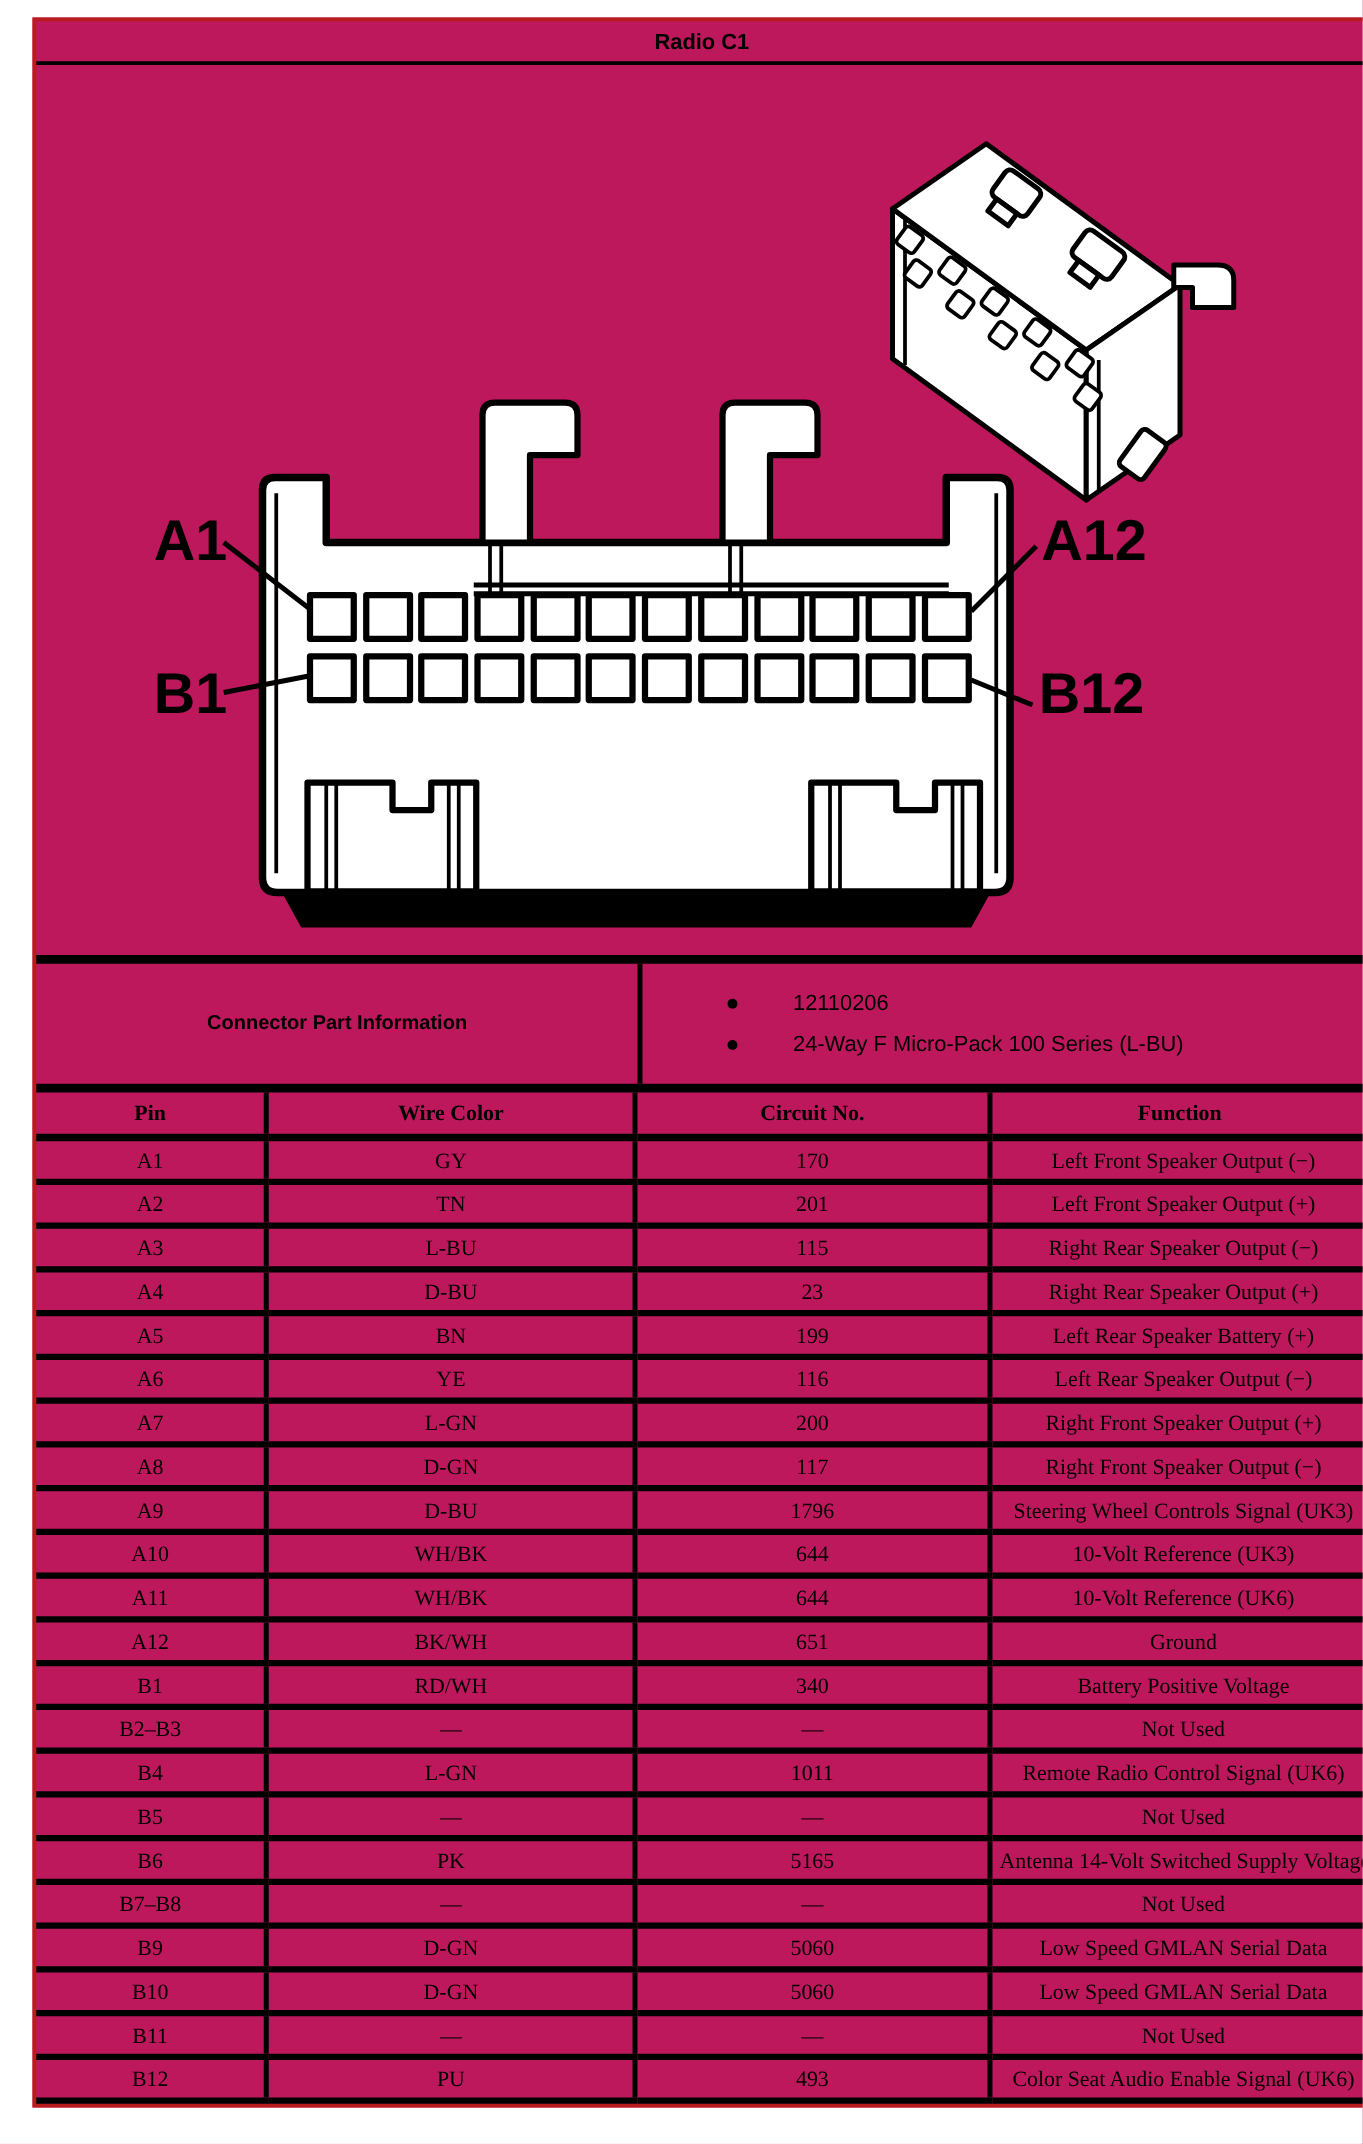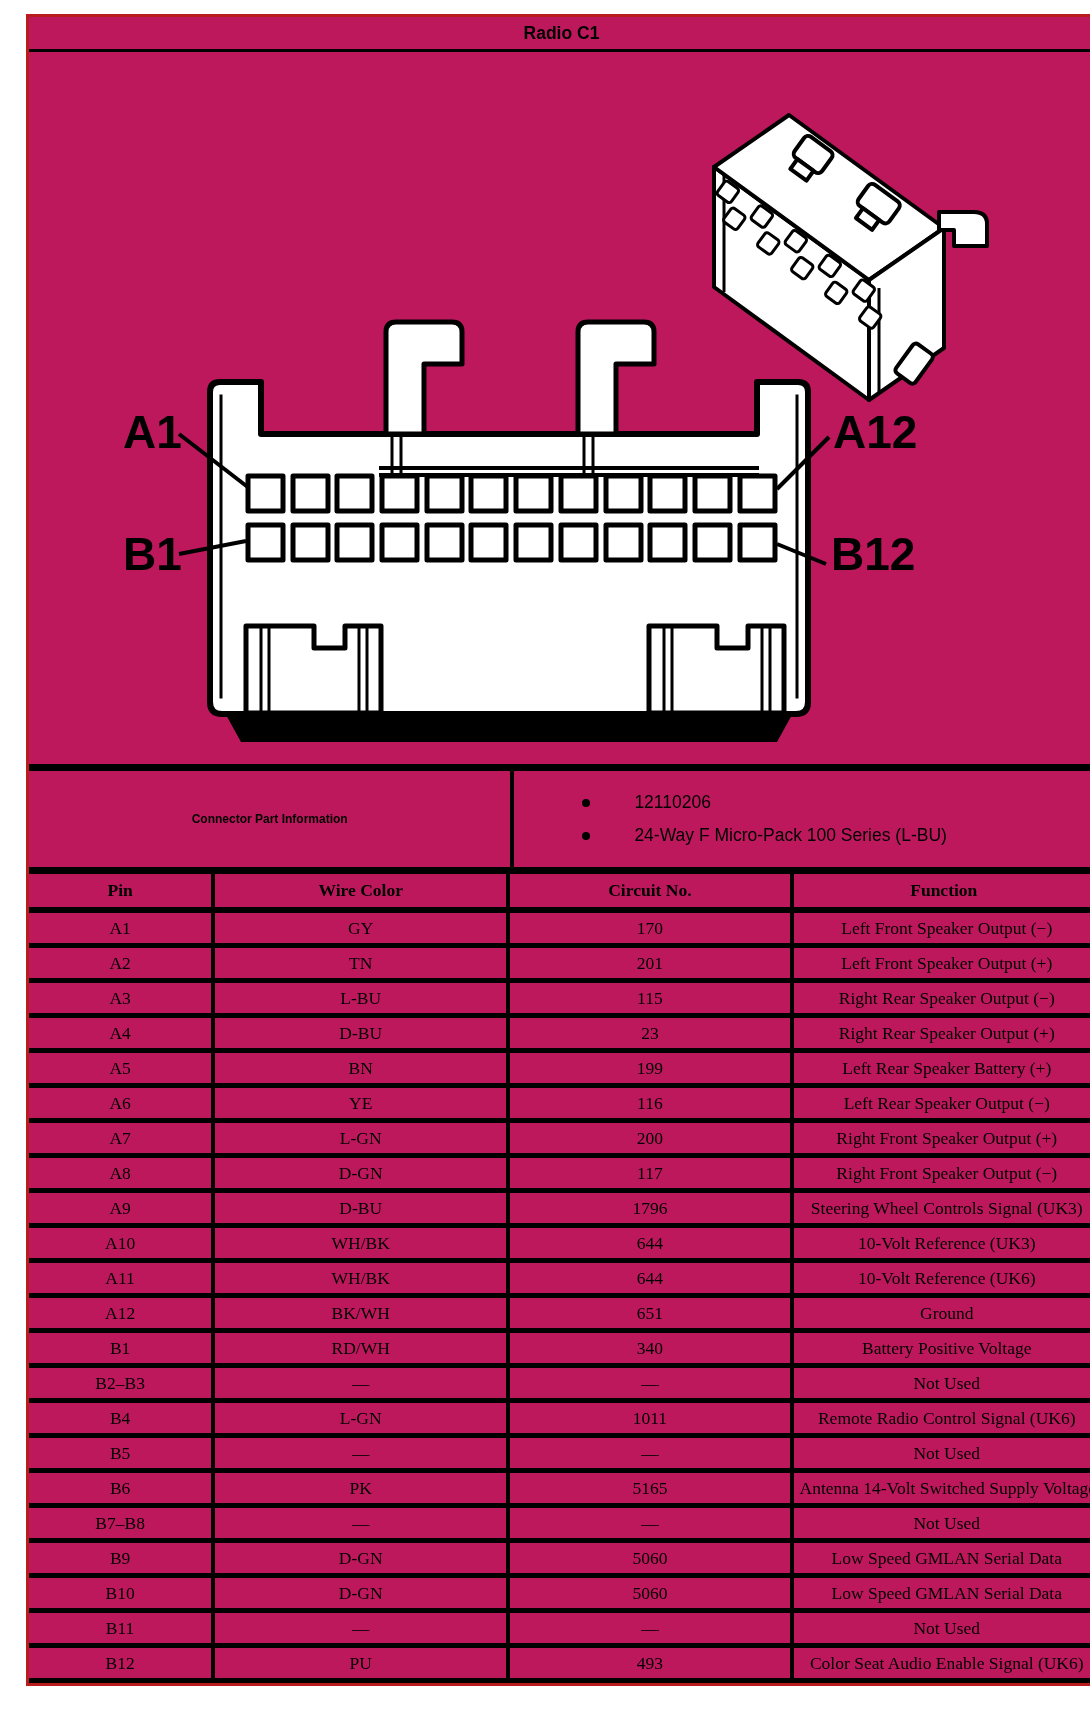--- a/index.html
+++ b/index.html
@@ -2,21 +2,21 @@
 <html><head>
 <meta charset="utf-8">
 <style>
   html,body{margin:0;padding:0;background:#fff;}
   body{width:1090px;height:1715px;position:relative;font-family:"Liberation Sans",sans-serif;color:#000;}
   .outer{position:absolute;left:26px;top:14px;width:1065px;border:3px solid #b91c1c;background:#be185d;}
   .title-row{height:32px;border-bottom:3px solid #000;display:flex;align-items:center;justify-content:center;font-weight:bold;font-size:17.5px;}
   .diagram{position:relative;height:712px;border-bottom:7px solid #000;overflow:hidden;}
   .diagram svg{position:absolute;left:0;top:0;}
   .info-row{display:flex;height:96px;border-bottom:7px solid #000;}
-  .info-label{width:45.2%;border-right:4px solid #000;display:flex;align-items:center;justify-content:center;font-weight:bold;font-size:12px;}
+  .info-label{width:45.2%;border-right:4px solid #000;display:flex;align-items:center;justify-content:center;font-weight:bold;font-size:16px;}
   .info-bullets{flex:1;display:flex;flex-direction:column;justify-content:center;}
   ul.bullets{list-style:none;margin:0;padding:0;}
   ul.bullets li{display:flex;align-items:center;height:33px;font-size:17.5px;}
   .dot{width:8px;height:8px;border-radius:50%;background:#000;margin-left:68px;margin-right:44px;flex:none;}
   table{width:100%;border-collapse:collapse;table-layout:fixed;font-family:Liberation Serif, serif;}
   th{font-size:17.5px;font-weight:bold;height:33px;border-bottom:6px solid #000;text-align:center;vertical-align:middle;padding:0;}
   td{font-size:17.5px;height:30px;text-align:center;vertical-align:middle;border-top:5px solid #000;padding:0;}
   td,th{border-left:4px solid #000;border-right:4px solid #000;overflow:hidden;white-space:nowrap;}
   th:first-child,td:first-child{border-left:none;}
   th:last-child,td:last-child{border-right:none;}

